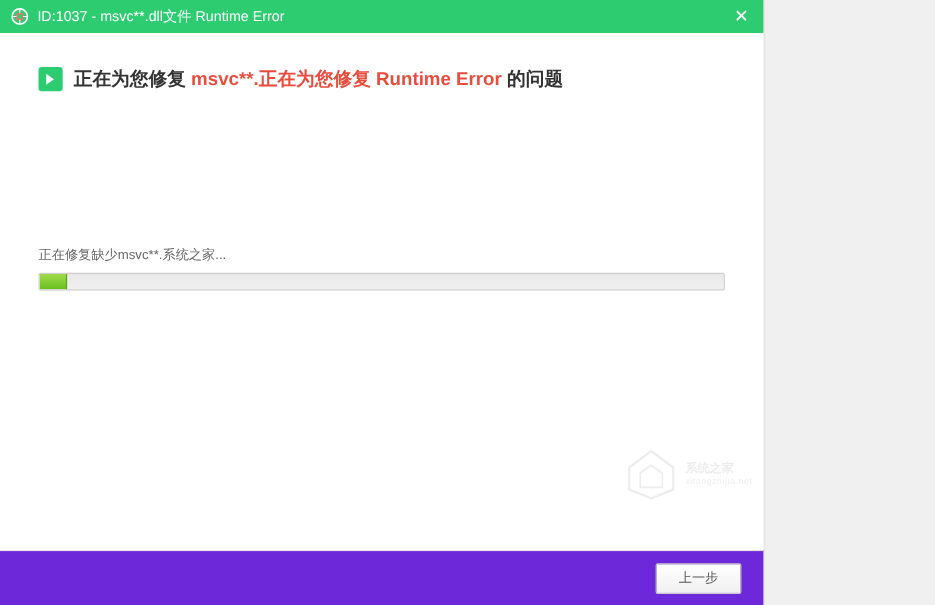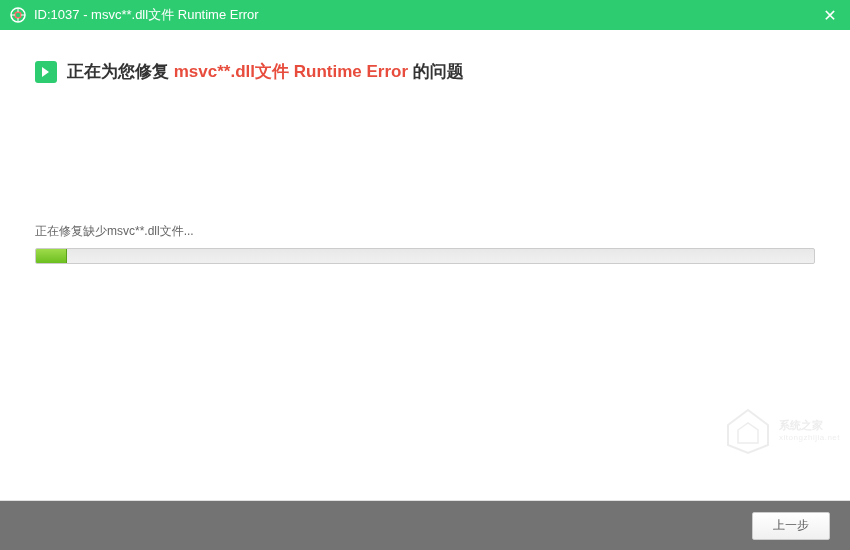--- a/index.html
+++ b/index.html
@@ -8,21 +8,21 @@
       box-sizing: border-box;
     }
     body {
       font-family: "Microsoft YaHei", Arial, sans-serif;
       background: #f0f0f0;
       width: 850px;
       height: 550px;
       overflow: hidden;
     }
     .window {
-      width: 850px;
+      width: 694px;
       height: 550px;
       background: #ffffff;
       display: flex;
       flex-direction: column;
       box-shadow: 0 0 3px rgba(0,0,0,0.2);
     }
     .titlebar {
       height: 30px;
       background: #2ecc71;
       display: flex;
@@ -111,21 +111,21 @@
       position: relative;
     }
     .progress-fill {
       height: 100%;
       width: 4%;
       background: linear-gradient(to bottom, #9fdb4a, #6bbf1f);
       border-right: 1px solid #5aa018;
     }
     .footer {
       height: 50px;
-      background: #737373;
+      background: #6d28d9;
       border-top: 1px solid #e0e0e0;
       display: flex;
       align-items: center;
       justify-content: flex-end;
       padding: 0 20px;
       gap: 8px;
       position: relative;
     }
     .footer-btn {
       min-width: 78px;
@@ -185,26 +185,26 @@
   </div>
 
   <div class="content">
     <div class="heading-row">
       <span class="heading-icon">
         <svg viewBox="0 0 14 14">
           <path d="M3 2 L10 7 L3 12 Z" fill="#ffffff"></path>
         </svg>
       </span>
       <div class="heading-text">
-        <span>正在为您修复 </span><span class="heading-red">msvc**.dll文件 Runtime Error</span><span> 的问题</span>
+        <span>正在为您修复 </span><span class="heading-red">msvc**.正在为您修复 Runtime Error</span><span> 的问题</span>
       </div>
     </div>
 
     <div class="progress-section">
-      <div class="progress-label">正在修复缺少msvc**.dll文件...</div>
+      <div class="progress-label">正在修复缺少msvc**.系统之家...</div>
       <div class="progress-bar">
         <div class="progress-fill" style="width: 4%;"></div>
       </div>
     </div>
 
     <div class="watermark">
       <svg viewBox="0 0 50 50">
         <path d="M25 5 L45 20 L45 40 L25 48 L5 40 L5 20 Z" fill="none" stroke="#888" stroke-width="2"></path>
         <path d="M15 25 L25 18 L35 25 L35 38 L15 38 Z" fill="none" stroke="#888" stroke-width="1.5"></path>
       </svg>

